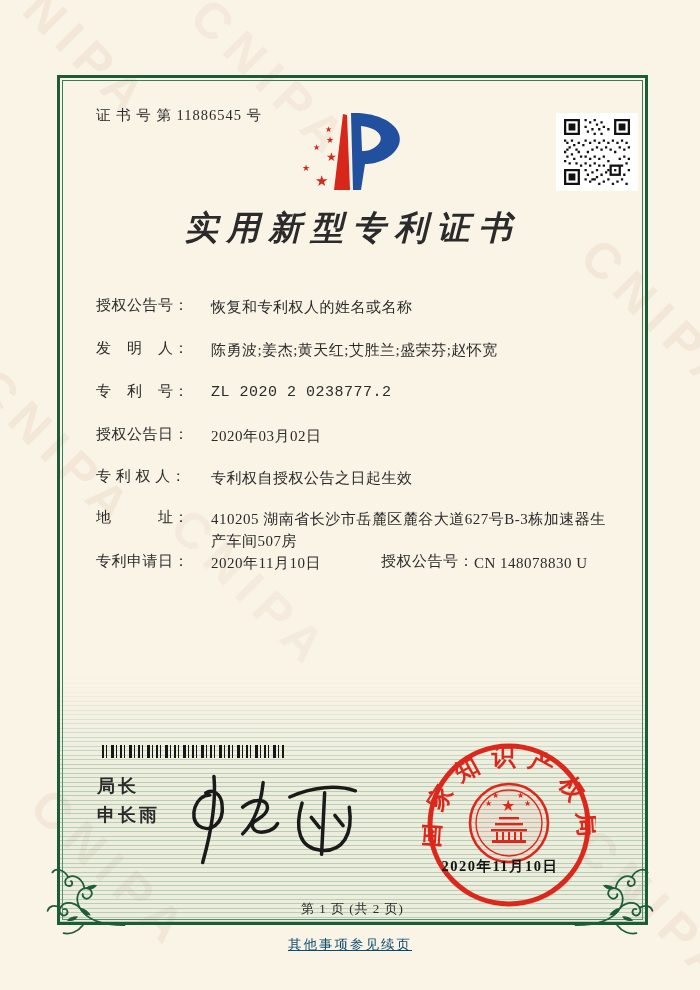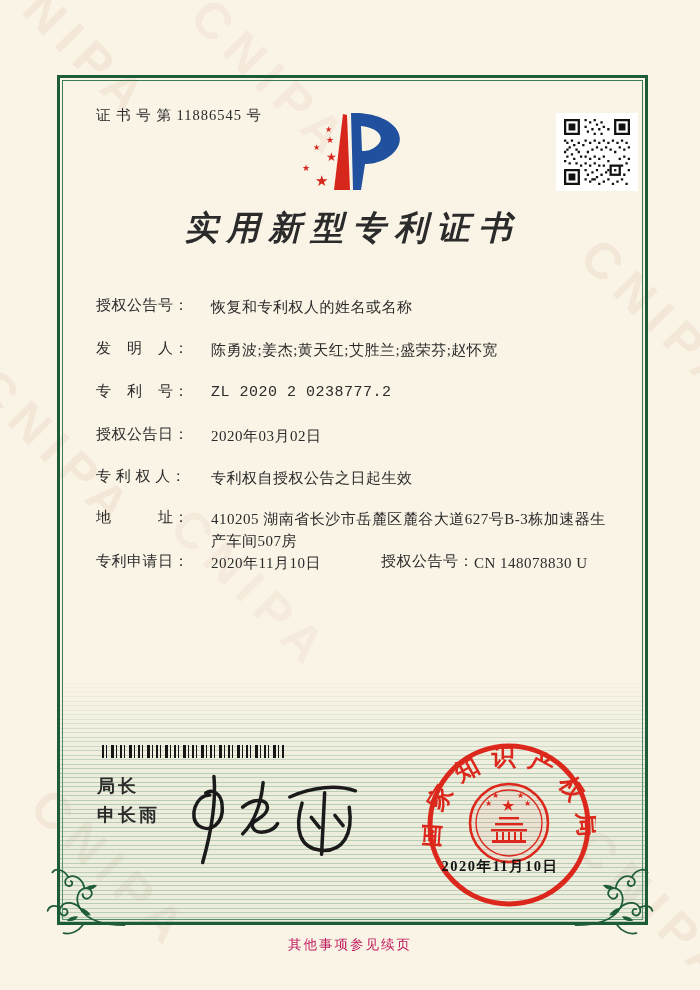--- a/index.html
+++ b/index.html
@@ -96,21 +96,21 @@
   }
   .signature{position:absolute;left:115px;top:692px;width:205px;height:98px;}
   .seal{position:absolute;left:362px;top:665px;width:174px;height:174px;}
   .page-info{
     position:absolute;left:0;right:0;top:822px;
     text-align:center;font-size:13px;letter-spacing:1px;
   }
   .footer-note{
     position:absolute;left:0;right:0;top:936px;
     text-align:center;font-size:13.5px;letter-spacing:2px;
-    z-index:3;color:#be185d;
+    z-index:3;color:#0c4a6e;text-decoration:underline;
   }
   .corner{position:absolute;width:80px;height:72px;z-index:4;}
   .corner.bl{left:46px;top:866px;}
   .corner.br{left:574px;top:866px;transform:scaleX(-1);}
 </style>
 </head>
 <body>
 
 <div class="page">
 
@@ -239,20 +239,21 @@
             <rect x="80" y="89" width="2" height="8"></rect>
             <rect x="86" y="89" width="2" height="8"></rect>
             <rect x="92" y="89" width="2" height="8"></rect>
             <rect x="98" y="89" width="2" height="8"></rect>
             <rect x="70" y="97" width="34" height="3"></rect>
           </g>
         </g>
         <text x="78" y="128" font-size="14.5" font-weight="bold" fill="#141414" text-anchor="middle" letter-spacing="1.5">2020年11月10日</text>
       </svg>
 
+      <div class="page-info">第 1 页 (共 2 页)</div>
 
     </div>
   </div>
 
   <svg class="corner bl" viewBox="0 0 100 90">
     <g fill="none" stroke="#1f5c38" stroke-width="2.2" stroke-linecap="round">
       <path d="M98,74 C66,74 50,66 42,52 C36,41 40,30 48,28 C56,26 60,34 55,39 C51,43 45,40 46,35"></path>
       <path d="M42,52 C34,44 22,44 18,52 C15,58 20,64 25,61 C29,58 26,52 22,54"></path>
       <path d="M48,28 C46,16 36,10 28,14 C22,17 23,25 29,25 C33,25 34,20 31,19"></path>
       <path d="M28,14 C22,4 12,2 8,8"></path>

